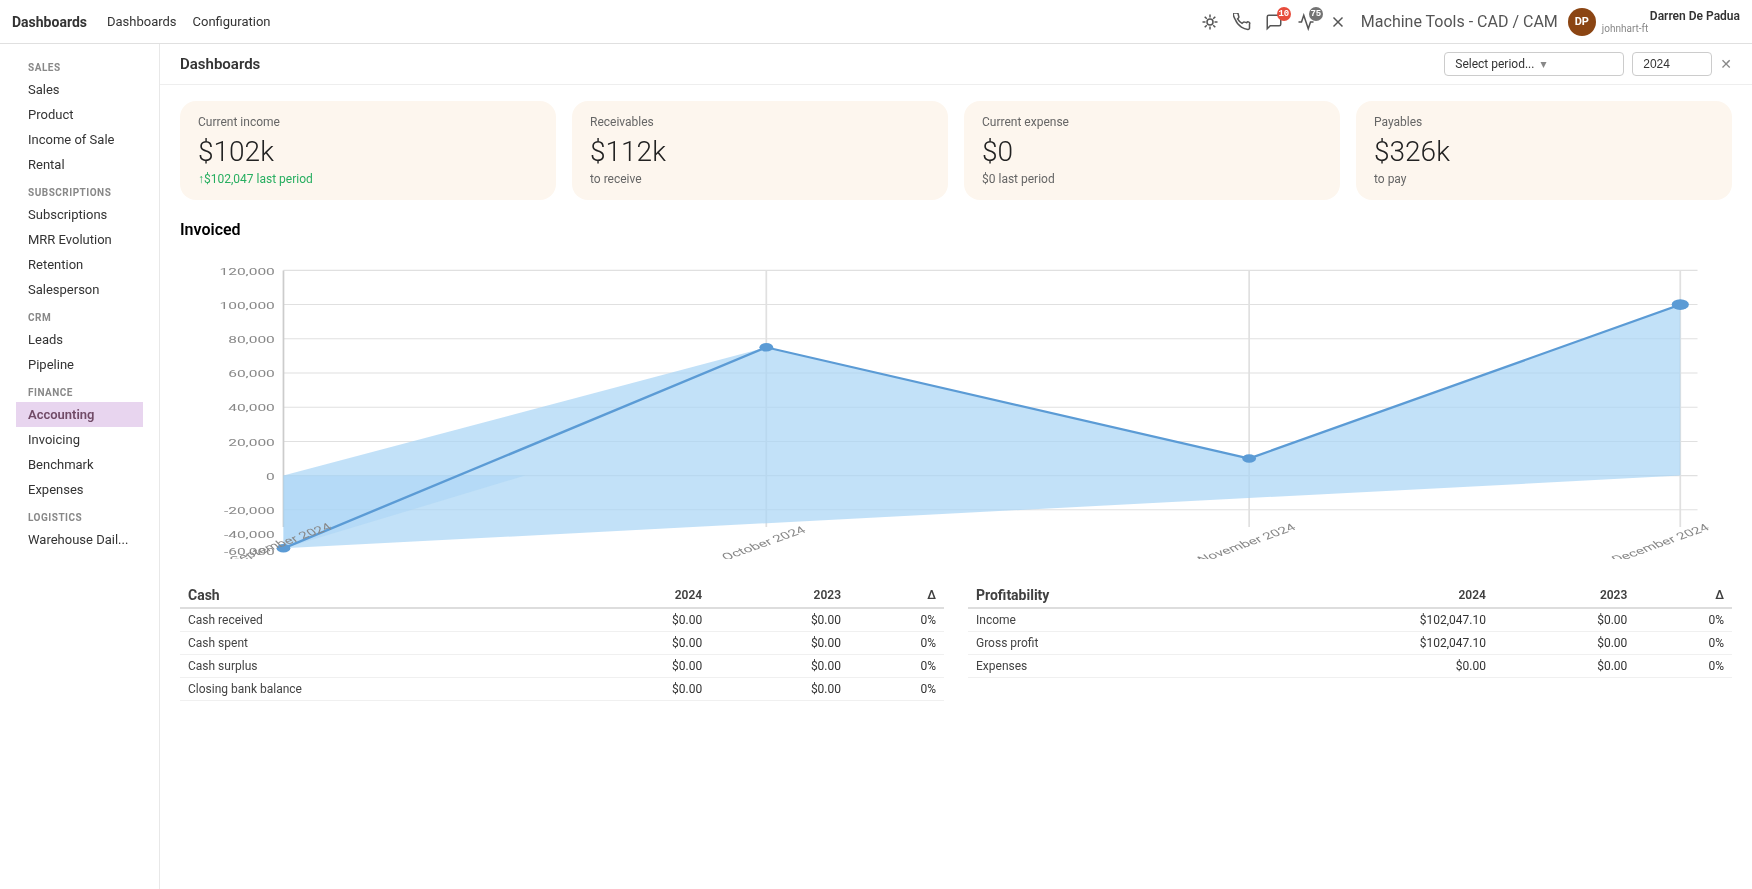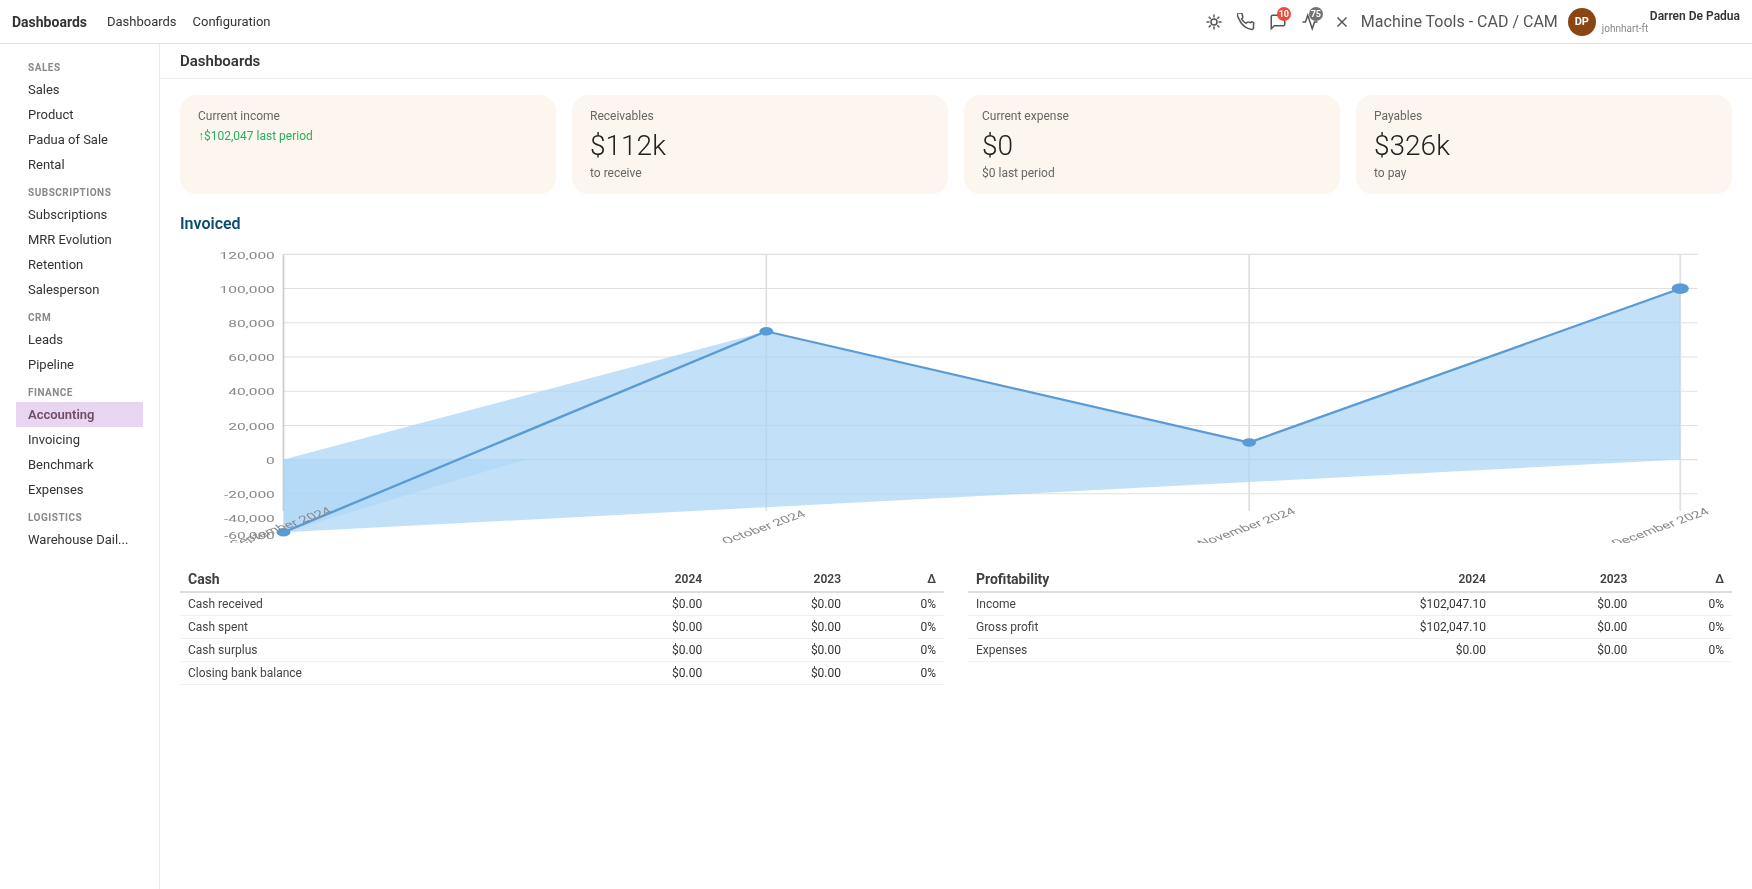--- a/index.html
+++ b/index.html
@@ -4,21 +4,21 @@
   <style>
     * { box-sizing: border-box; margin: 0; padding: 0; }
     body { font-family: -apple-system, BlinkMacSystemFont, 'Segoe UI', Roboto, sans-serif; font-size: 13px; background: #fff; color: #333; height: 889px; overflow: hidden; display: flex; flex-direction: column; }
 
     
     .top-nav { display: flex; align-items: center; height: 44px; background: #fff; border-bottom: 1px solid #e0e0e0; padding: 0 12px; gap: 20px; flex-shrink: 0; }
     .top-nav-brand { font-weight: 700; font-size: 14px; color: #333; }
     .top-nav-links { display: flex; gap: 16px; }
     .top-nav-link { font-size: 13px; color: #333; cursor: pointer; }
     .top-nav-right { margin-left: auto; display: flex; align-items: center; gap: 10px; }
-    .nav-icon { width: 22px; height: 22px; display: flex; align-items: center; justify-content: flex-end; cursor: pointer; position: relative; }
+    .nav-icon { width: 22px; height: 22px; display: flex; align-items: center; justify-content: flex-start; cursor: pointer; position: relative; font-family: Liberation Mono, monospace; }
     .badge { position: absolute; top: -4px; right: -4px; background: #e74c3c; color: #fff; border-radius: 50%; font-size: 9px; width: 14px; height: 14px; display: flex; align-items: center; justify-content: center; font-weight: bold; }
     .badge-green { background: #737373; }
     .app-name { font-size: 16px; color: #555; }
     .user-avatar { width: 28px; height: 28px; border-radius: 50%; background: #8b4513; display: flex; align-items: center; justify-content: center; color: #fff; font-size: 11px; font-weight: bold; }
     .user-info { font-size: 11px; color: #333; }
     .user-name { font-weight: 600; font-size: 12px; padding-left: 48px; }
     .user-email { font-size: 10px; color: #888; }
 
     
     .layout { display: flex; flex: 1; overflow: hidden; }
@@ -46,21 +46,21 @@
     
     .kpi-row { display: flex; gap: 16px; margin-bottom: 20px; }
     .kpi-card { flex: 1; background: #fdf6ee; border-radius: 16px; padding: 14px 18px; }
     .kpi-label { font-size: 12px; color: #666; margin-bottom: 6px; }
     .kpi-value { font-size: 28px; font-weight: 300; color: #222; margin-bottom: 4px; }
     .kpi-sub { font-size: 12px; color: #666; }
     .kpi-sub.positive { color: #27ae60; }
 
     
     .chart-section { margin-bottom: 24px; }
-    .chart-title { font-size: 16px; font-weight: 600; color: #0c4a6e; }
+    .chart-title { font-size: 16px; font-weight: 600; color: #000000; margin-bottom: 10px; }
     .chart-container { border: none; position: relative; height: 310px; }
 
     
     .tables-row { display: flex; gap: 24px; }
     .data-table { flex: 1; }
     .data-table table { width: 100%; border-collapse: collapse; font-size: 12px; }
     .data-table th { text-align: right; padding: 4px 8px; color: #404040; font-weight: 600; border-bottom: 2px solid #ddd; }
     .data-table th:first-child { text-align: left; }
     .data-table td { padding: 4px 8px; text-align: right; border-bottom: 1px solid #f0f0f0; }
     .data-table td:first-child { text-align: left; color: #444; }
@@ -118,21 +118,21 @@
   </div>
 </nav>
 
 <div class="layout">
 
   <aside class="sidebar">
 
   <div class="sidebar-section-title">SALES</div>
       <div class="sidebar-item">Sales</div>
       <div class="sidebar-item">Product</div>
-      <div class="sidebar-item">Padua of Sale</div>
+      <div class="sidebar-item">Income of Sale</div>
       <div class="sidebar-item">Rental</div>
       <div class="sidebar-section-title">SUBSCRIPTIONS</div>
       <div class="sidebar-item">Subscriptions</div>
       <div class="sidebar-item">MRR Evolution</div>
       <div class="sidebar-item">Retention</div>
       <div class="sidebar-item">Salesperson</div>
       <div class="sidebar-section-title">CRM</div>
       <div class="sidebar-item">Leads</div>
       <div class="sidebar-item">Pipeline</div>
       <div class="sidebar-section-title">FINANCE</div>
@@ -141,27 +141,36 @@
       <div class="sidebar-item">Benchmark</div>
       <div class="sidebar-item">Expenses</div>
       <div class="sidebar-section-title">LOGISTICS</div>
       <div class="sidebar-item">Warehouse Dail...</div>
     </aside>
 
   <div class="main">
 
     <div class="breadcrumb-bar">
       <span class="breadcrumb-title">Dashboards</span>
+      <div class="filter-bar">
+        <div class="period-select">
+          <span>Select period...</span>
+          <span style="color:#888;">▾</span>
+        </div>
+        <input class="year-input" type="text" value="2024" style="">
+        <span class="close-btn">✕</span>
+      </div>
     </div>
 
     <div class="content">
 
       <div class="kpi-row" id="kpi-row">
           <div class="kpi-card">
     <div class="kpi-label">Current income</div>
+    <div class="kpi-value">$102k</div>
     <div class="kpi-sub positive">↑$102,047 last period</div>
   </div>
           <div class="kpi-card">
     <div class="kpi-label">Receivables</div>
     <div class="kpi-value">$112k</div>
     <div class="kpi-sub">to receive</div>
   </div>
           <div class="kpi-card">
     <div class="kpi-label">Current expense</div>
     <div class="kpi-value">$0</div>

